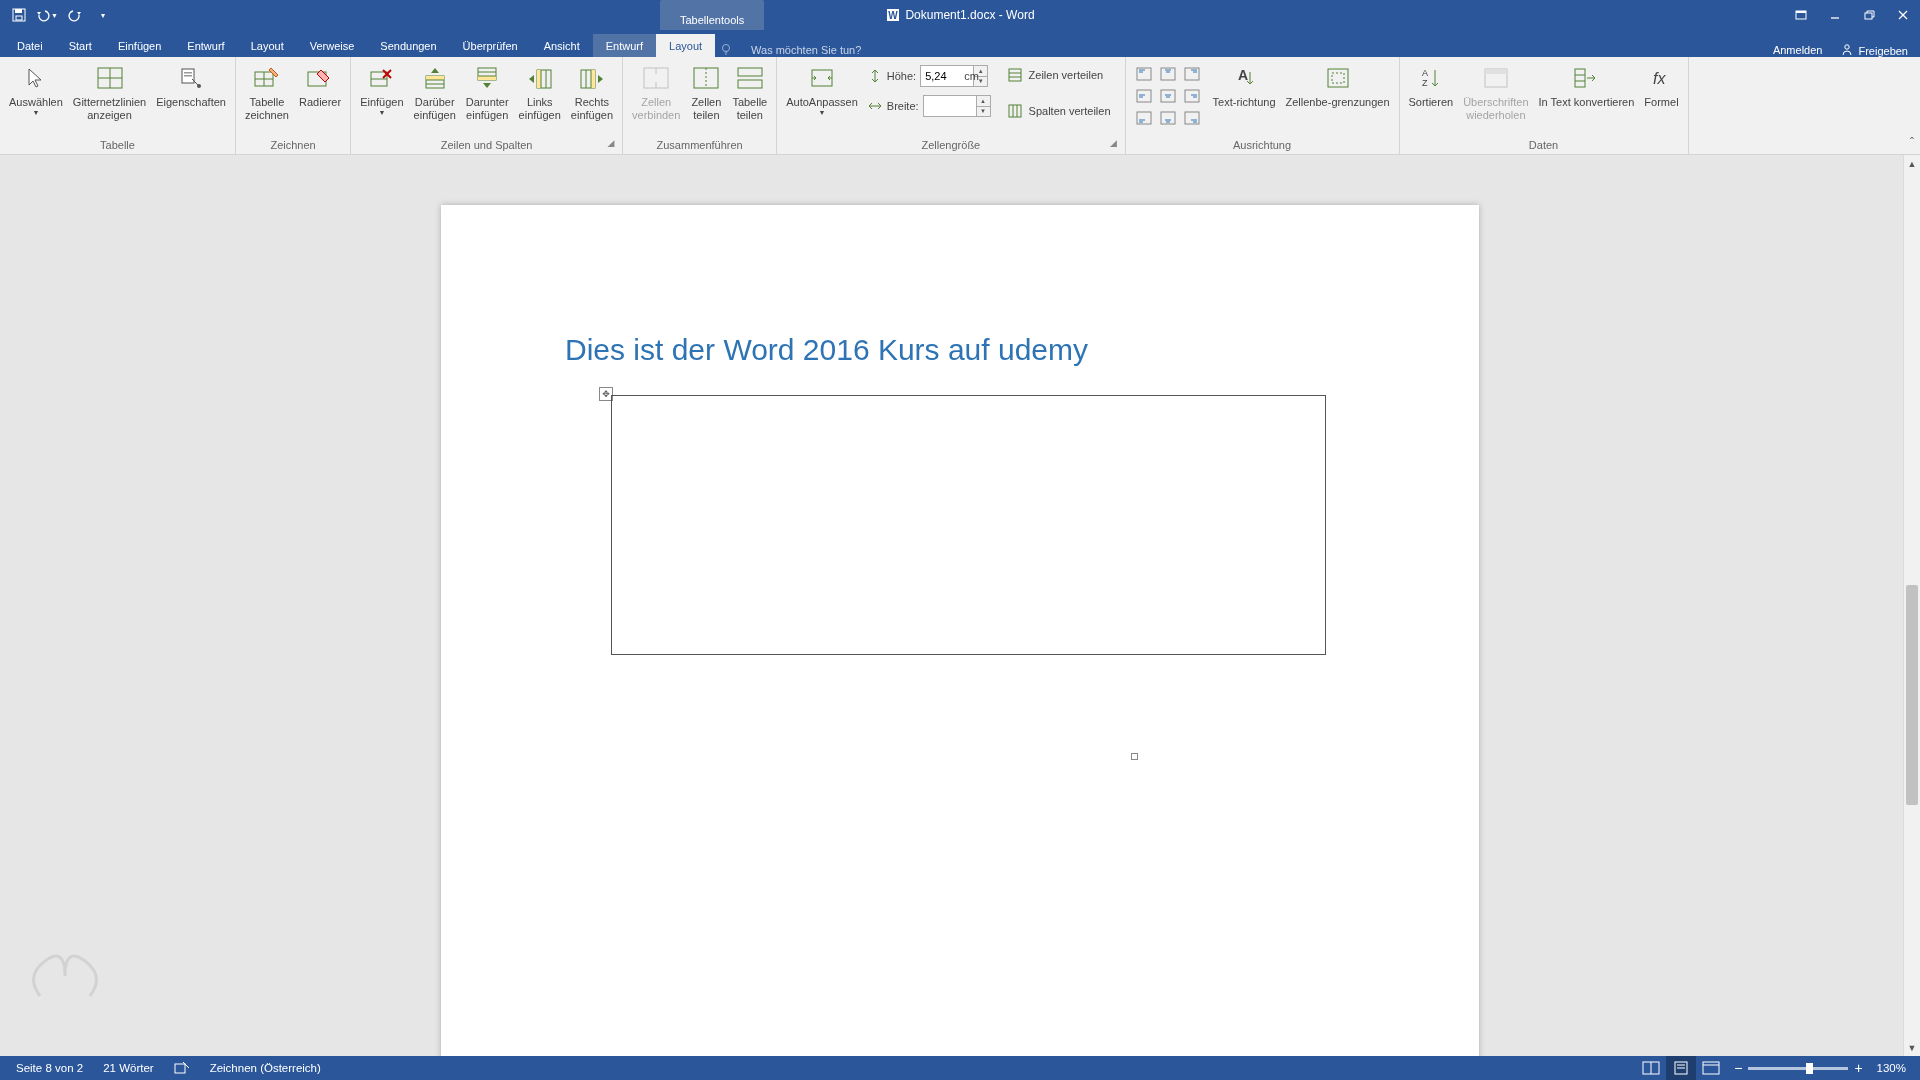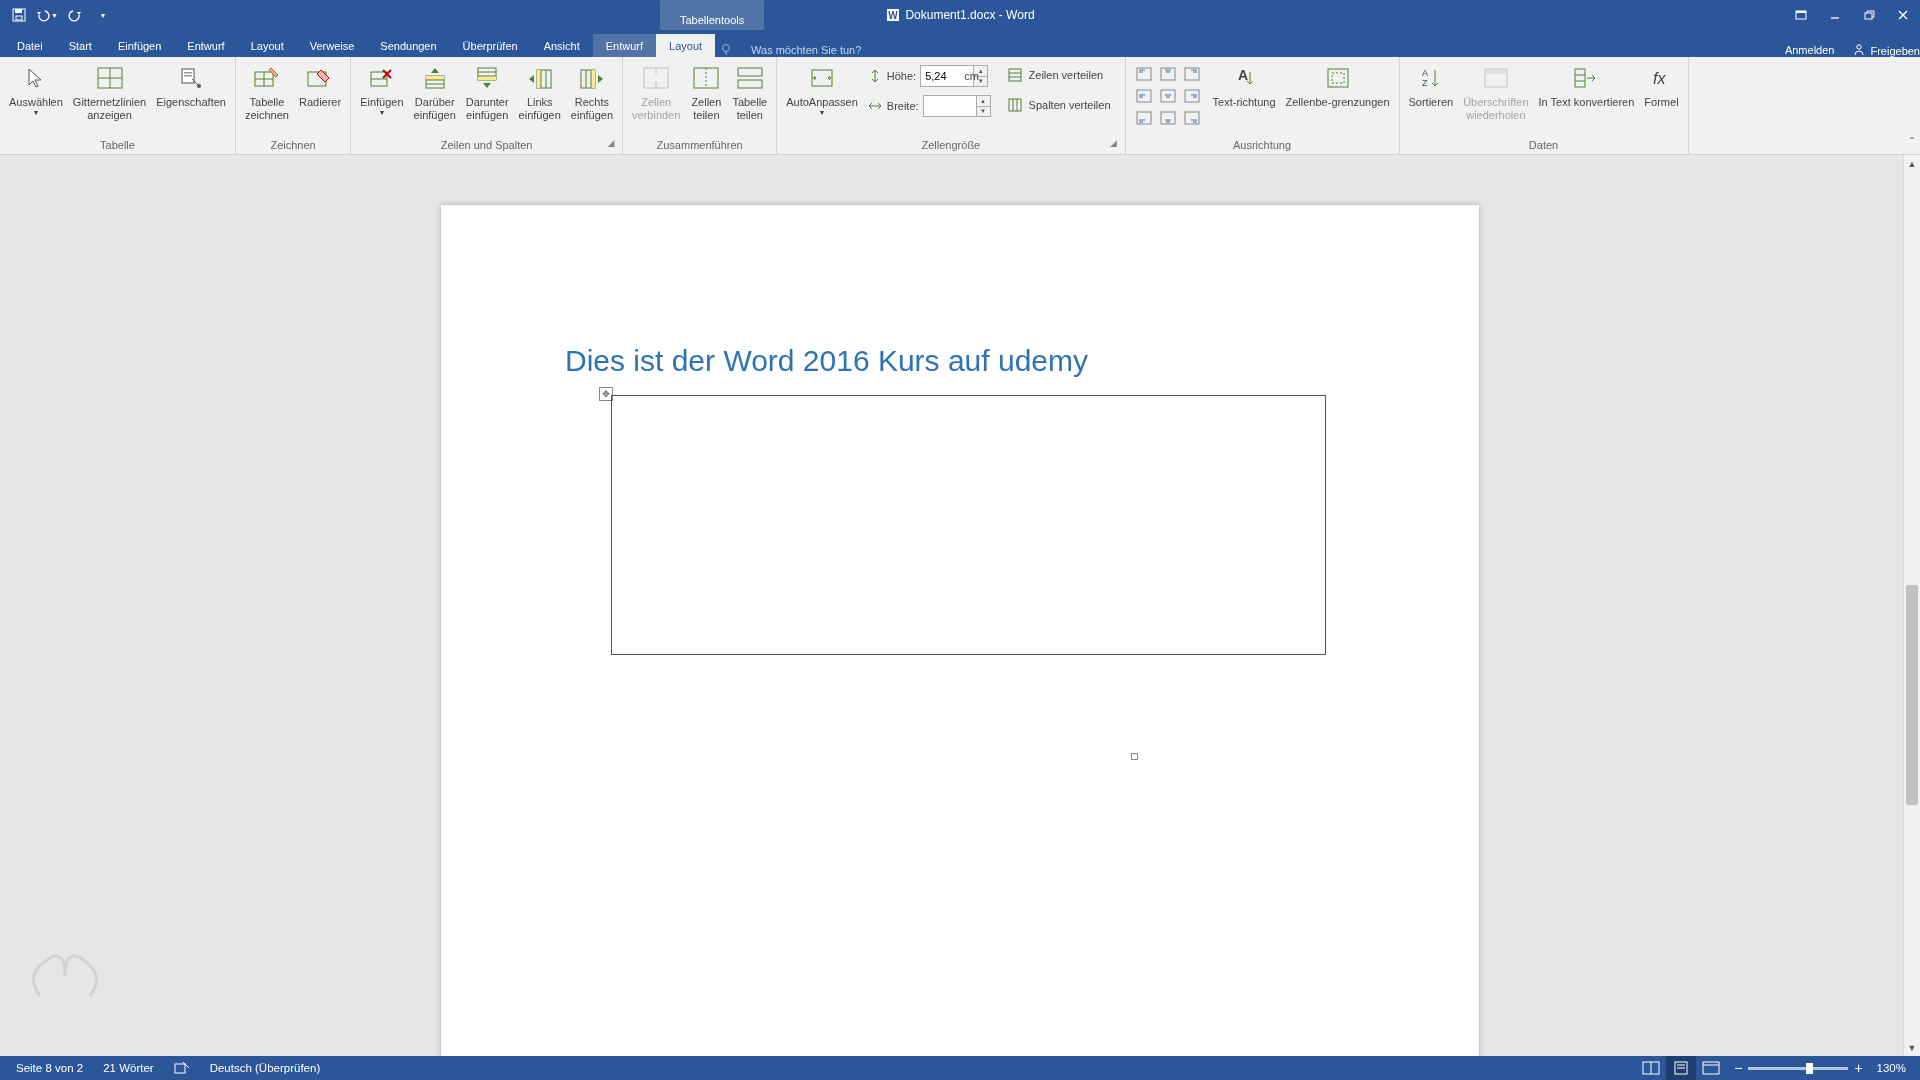--- a/index.html
+++ b/index.html
@@ -18,21 +18,21 @@
 
 .tabs { height: 27px; background: #2b579a; display: flex; align-items: flex-end; color: #fff; font-size: 11px; padding-left: 4px; position: relative; }
 .tabs .tab { padding: 6px 13px 5px 13px; cursor: pointer; }
 .tabs .tab.file { background: #2b579a; }
 .tabs .tab.active { background: #f1f1f1; color: #2b579a; }
 .tabs .context { background: #5273a6; display:flex; }
 .tabs .context .tab { color:#fff; }
 .tabs .context .tab.active { background:#f1f1f1; color:#2b579a; }
 .tabs .tellme { display: flex; align-items: center; gap: 18px; padding: 0 4px; color: #c8d4e8; }
 .tabs .tellme svg { opacity: .7; }
-.tabs .right { margin-left: auto; display: flex; align-items: center; gap: 18px; }
+.tabs .right { margin-left: auto; display: flex; align-items: center; gap: 18px; padding-right: 12px; }
 .tabs .right .share { display:flex; align-items:flex-end; gap:4px; }
 
 
 .ribbon { height: 98px; background: #f1f1f1; border-bottom: 1px solid #d4d4d4; display: flex; align-items: stretch; font-size: 11px; color: #444; position: relative; }
 .group { border-right: 1px solid #d4d4d4; display: flex; flex-direction: column; padding: 2px 4px 0 4px; }
 .group .buttons { flex: 1; display: flex; align-items: flex-start; }
 .group .label { text-align: center; font-size: 11px; color: #666; padding: 2px 0 3px 0; position: relative; }
 .group .label .launcher { position: absolute; right: 0; bottom: 2px; width: 14px; height: 14px; font-size: 9px; color: #888; cursor: pointer; }
 .bigbtn { display: flex; flex-direction: column; align-items: center; justify-content: flex-start; padding: 3px 5px 0 5px; min-width: 40px; cursor: pointer; line-height: 1.15; text-align:center; }
 .bigbtn .icon { width: 32px; height: 32px; display: flex; align-items: center; justify-content: center; margin-bottom: 2px; }
@@ -45,21 +45,21 @@
 .spinner div:last-child{border-bottom:none;}
 .aligngrid { display:grid; grid-template-columns:repeat(3,24px); grid-template-rows:repeat(3,22px); gap:0; padding:4px 4px 0 2px;}
 .aligngrid button { border:none; background:none; display:flex; align-items:center; justify-content:center; cursor:pointer;}
 .ribbon .collapse { position:absolute; right:6px; bottom:4px; font-size:12px; color:#666; cursor:pointer; }
 .disabled { opacity: .45; pointer-events: none; }
 
 
 .workspace { position: absolute; top: 155px; bottom: 24px; left: 0; right: 0; background: #e6e6e6; overflow: hidden; }
 .page { position: absolute; background: #fff; box-shadow: 0 0 6px rgba(0,0,0,.25); left: 50%; transform: translateX(-50%); }
 .page.curr { top: 50px; width: 1038px; height: 1200px; }
-.page.curr .heading { position: absolute; left: 124px; top: 139px; font-size: 30px; font-weight: 400; color: #2e74b5; font-family: "Calibri Light", sans-serif; }
+.page.curr .heading { position: absolute; left: 124px; top: 128px; font-size: 30px; font-weight: 400; color: #2e74b5; font-family: "Calibri Light", sans-serif; }
 .tablebox { position:absolute; left:170px; top:190px; width:715px; height:260px; border:1.5px solid #555; }
 .movehdl { position:absolute; left:158px; top:182px; width:14px; height:14px; border:1px solid #888; background:#fff; display:flex; align-items:center; justify-content:center; font-size:9px; color:#555; cursor:move;}
 .cursor-mark { position:absolute; left:690px; top:548px; width:7px; height:7px; border:1px solid #888; background:#fff;}
 .scrollbar { position:absolute; right:0; top:0; bottom:0; width:17px; background:#f1f1f1; border-left:1px solid #dadada;}
 .scrollbar .thumb { position:absolute; left:2px; right:2px; background:#c1c1c1; border-radius:2px;}
 .scrollbar .arrow { position:absolute; left:0; right:0; height:17px; display:flex; align-items:center; justify-content:center; font-size:9px; color:#555;}
 
 
 .statusbar { position:absolute; bottom:0; left:0; right:0; height:24px; background:#2b579a; color:#fff; display:flex; align-items:center; font-size:11.5px; padding:0 6px; }
 .statusbar .seg { padding:0 10px; height:100%; display:flex; align-items:center; gap:5px;}
@@ -380,21 +380,21 @@
           <span>Breite:</span>
           <div style="display:flex;">
             <input value="" style="">
             <div class="spinner">
                 <div>▲</div>
                 <div>▼</div>
               </div>
           </div>
         </div>
       </div>
-      <div style="display:flex; flex-direction:column; padding:4px 4px 0 6px; gap:6px;">
+      <div style="display:flex; flex-direction:column; padding:4px 4px 0 6px; gap:12px;">
         <div class="smallbtn">
            <svg width="16" height="16">
               <rect x="2" y="2" width="12" height="12" fill="none" stroke="#538135"></rect>
               <line x1="2" y1="6" x2="14" y2="6" stroke="#538135"></line>
               <line x1="2" y1="10" x2="14" y2="10" stroke="#538135"></line>
             </svg>
            <span>Zeilen verteilen</span>
         </div>
         <div class="smallbtn">
            <svg width="16" height="16">
@@ -574,21 +574,21 @@
   <div class="seg">
       <span>21 Wörter</span>
     </div>
   <div class="seg">
      <svg width="16" height="14">
         <rect x="1" y="3" width="10" height="9" fill="none" stroke="#fff"></rect>
         <path d="M9 1 L15 7" stroke="#fff"></path>
       </svg>
   </div>
   <div class="seg">
-      <span>Deutsch (Überprüfen)</span>
+      <span>Zeichnen (Österreich)</span>
     </div>
 
   <div class="right">
     <div class="viewbtn">
       <svg width="18" height="14">
           <rect x="1" y="1" width="16" height="12" fill="none" stroke="#fff"></rect>
           <line x1="9" y1="1" x2="9" y2="13" stroke="#fff"></line>
         </svg>
     </div>
     <div class="viewbtn active">

